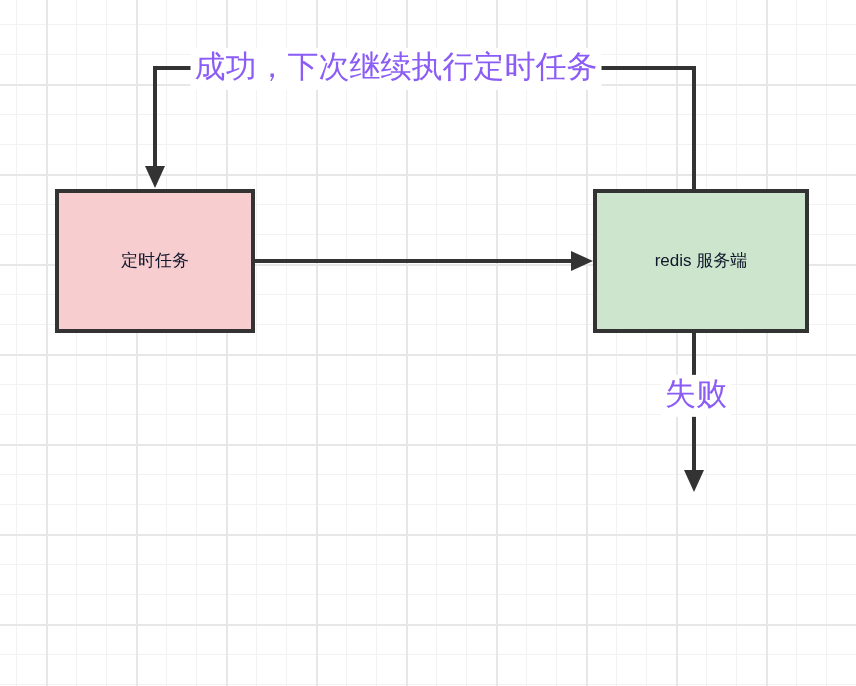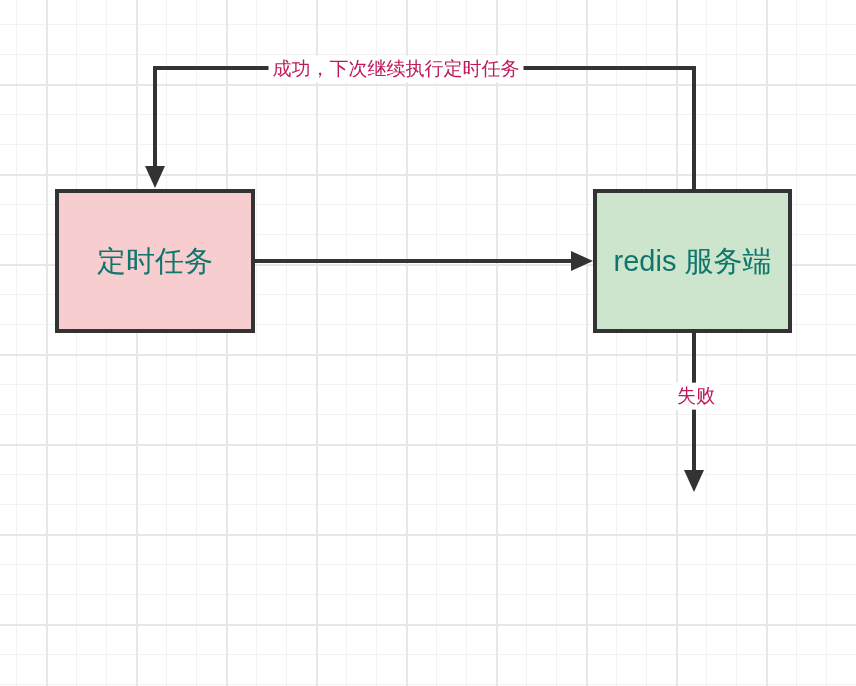--- a/index.html
+++ b/index.html
@@ -30,37 +30,38 @@
     display: block;
   }
   .node {
     position: absolute;
     box-sizing: border-box;
     border: 4px solid #333333;
     display: flex;
     align-items: center;
     justify-content: center;
     text-align: center;
-    font-size: 29px;
+    font-size: 17px;
     line-height: 1.55;
-    color: #0f766e;
+    color: #0f172a;
   }
   .node-task  { left: 55px;  top: 189px; width: 200px; height: 144px; }
-  .node-redis { left: 593px; top: 189px; width: 199px; height: 144px; }
+  .node-redis { left: 593px; top: 189px; width: 216px; height: 144px; }
   .node-stop  { left: 593px; top: 493px; width: 201px; height: 142px; }
   .node-stop .node-label { width: 158px; }
   .edge-label {
     position: absolute;
     transform: translate(-50%, -50%);
     background: #ffffff;
     padding: 1px 4px;
-    font-size: 19px;
+    font-size: 31px;
     line-height: 1.3;
-    color: #be185d;
+    color: #8b5cf6;
     white-space: nowrap;
+    font-family: Liberation Mono, monospace;
   }
   .label-success { left: 396px; top: 69px; }
   .label-extend  { left: 421px; top: 261px; }
   .label-fail    { left: 696px; top: 396px; }
 </style>
 </head>
 <body>
 
 <div class="canvas">
 

